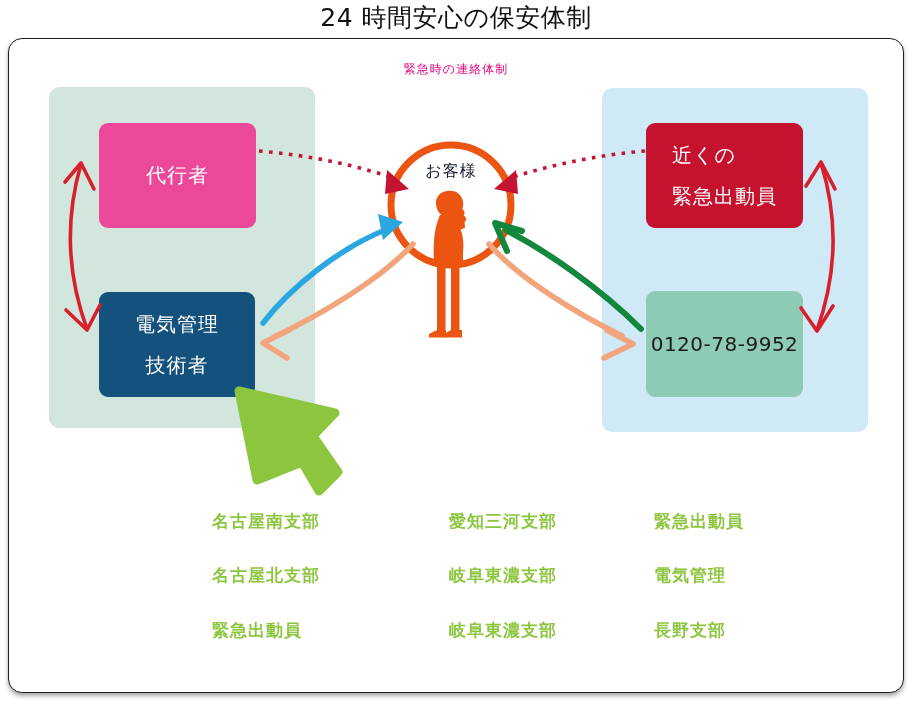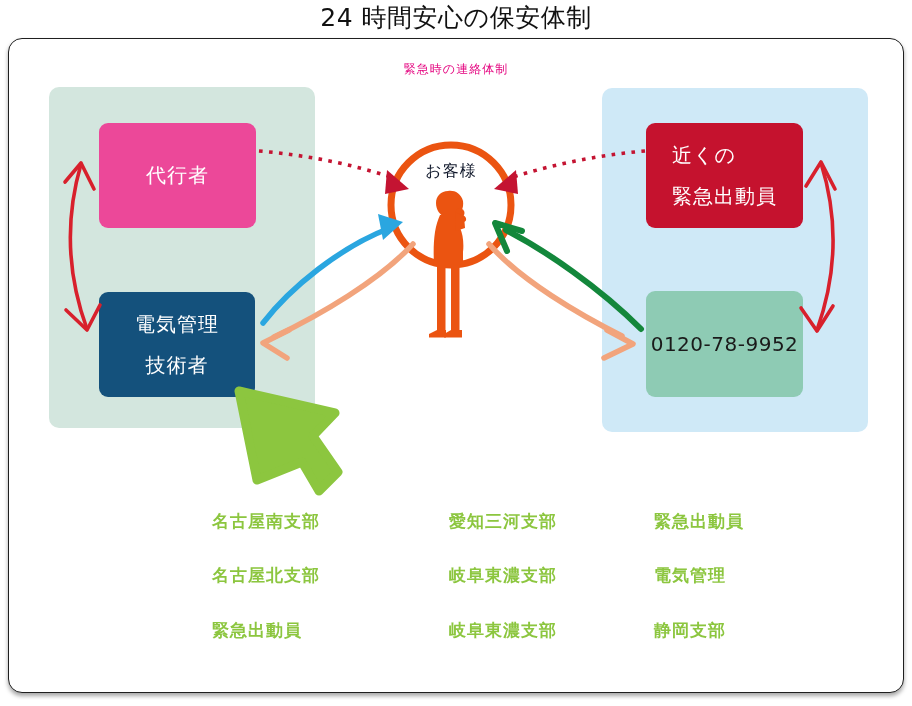--- a/index.html
+++ b/index.html
@@ -122,16 +122,16 @@
 
   <div>
     <span class="abs branch r0 c0">名古屋南支部</span>
     <span class="abs branch r0 c1">愛知三河支部</span>
     <span class="abs branch r0 c2">緊急出動員</span>
     <span class="abs branch r1 c0">名古屋北支部</span>
     <span class="abs branch r1 c1">岐阜東濃支部</span>
     <span class="abs branch r1 c2">電気管理</span>
     <span class="abs branch r2 c0">緊急出動員</span>
     <span class="abs branch r2 c1">岐阜東濃支部</span>
-    <span class="abs branch r2 c2">静岡支部</span>
+    <span class="abs branch r2 c2">長野支部</span>
   </div>
 
 </div>
 
 </body></html>

